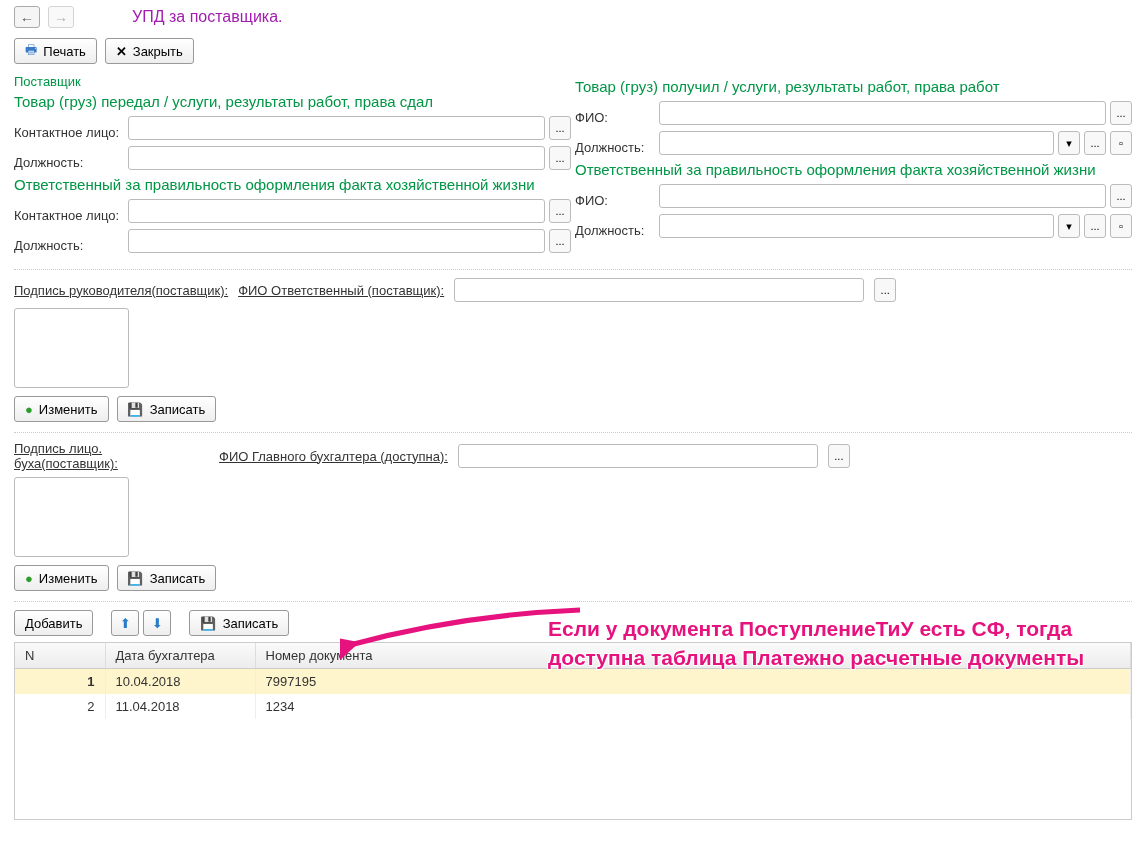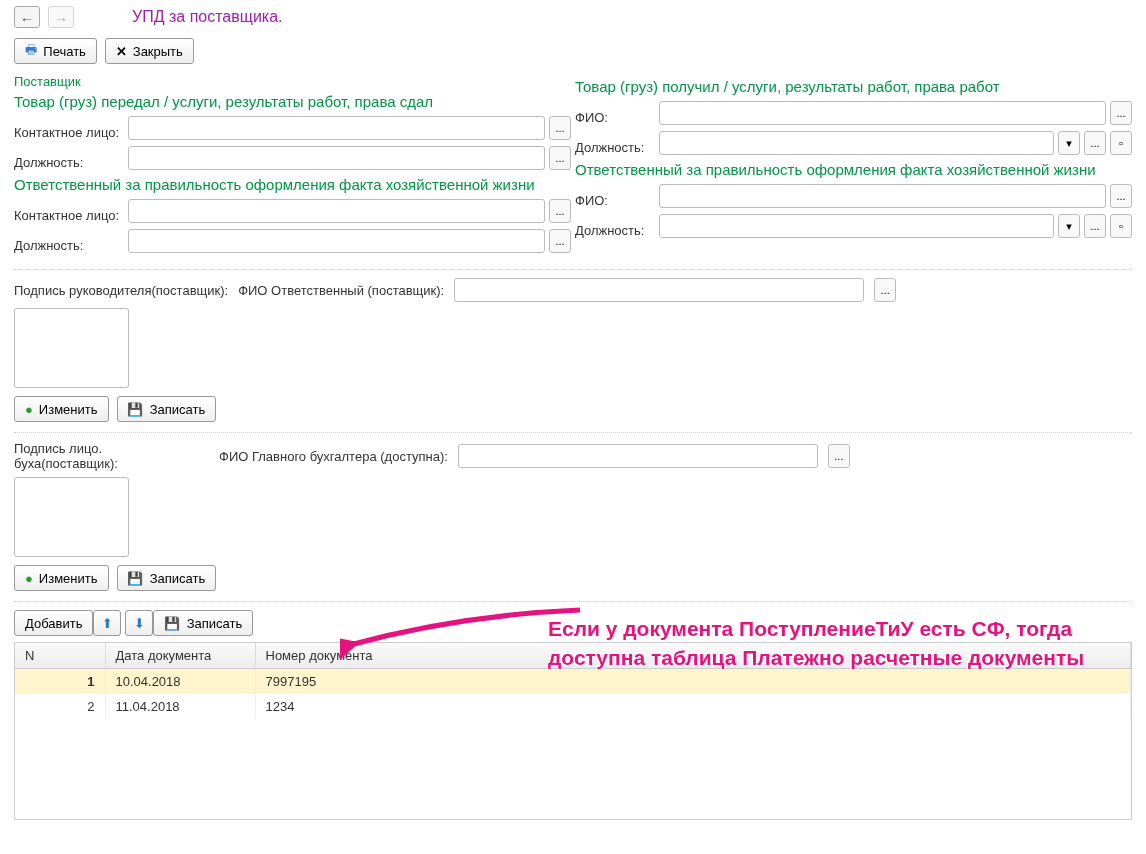--- a/index.html
+++ b/index.html
@@ -13,25 +13,25 @@
 .columns { display: flex; gap: 4px; padding: 0 14px; }
 .col { flex: 1; }
 .section-title { color: #009646; font-size: 13px; margin-bottom: 2px; }
 .sub-title { color: #009646; font-size: 15px; margin: 4px 0 6px; }
 .field-row { display: flex; align-items: flex-end; margin-bottom: 6px; gap: 4px; }
 .field-label { width: 110px; color: #333; font-size: 13px; flex-shrink: 0; }
 .field-input { flex: 1; height: 24px; border: 1px solid #bbb; border-radius: 3px; padding: 0 6px; font-size: 13px; background: #fff; }
 .field-btn { width: 22px; height: 24px; border: 1px solid #bbb; border-radius: 3px; background: #f8f8f8; cursor: pointer; display: flex; align-items: center; justify-content: center; font-size: 11px; }
 .signature-block { margin: 10px 14px 4px; border-top: 1px dotted #ccc; padding-top: 8px; }
 .sig-row { display: flex; align-items: center; gap: 10px; margin-bottom: 6px; }
-.sig-label { font-size: 13px; }
+.sig-label { font-size: 13px; text-decoration: underline; }
 .sig-box { width: 115px; height: 80px; border: 1px solid #bbb; border-radius: 3px; margin-bottom: 8px; }
 .sig-actions { display: flex; gap: 8px; }
 .docs-section { margin: 10px 14px 0; border-top: 1px dotted #ccc; padding-top: 8px; }
-.table-toolbar { display: flex; gap: 0; margin-bottom: 6px; align-items: center; }
+.table-toolbar { display: flex; gap: 18px; margin-bottom: 6px; align-items: center; }
 .table-wrap { border: 1px solid #ccc; }
 table { width: 100%; border-collapse: collapse; }
 th { background: linear-gradient(#fafafa,#ececec); text-align: left; padding: 5px 10px; font-weight: normal; font-size: 13px; border-right: 1px solid #ddd; border-bottom: 1px solid #ccc; }
 td { padding: 5px 10px; border-right: 1px solid #eee; font-size: 13px; }
 tr.selected td { background: #fff5cc; }
 tr.selected td:first-child { font-weight: bold; text-align: right; }
 td:first-child { text-align: right; width: 90px; }
 .col-n { width: 90px; }
 .col-date { width: 150px; }
 .annotation { position: absolute; top: 614px; left: 548px; width: 550px; font-size: 21px; font-weight: bold; color: #e6127d; text-shadow: -1px -1px 0 #fff, 1px -1px 0 #fff, -1px 1px 0 #fff, 1px 1px 0 #fff; line-height: 1.4; pointer-events: none; }
@@ -176,21 +176,21 @@
     <button class="btn">
       <span class="save-icon">💾</span>
       <span>Записать</span>
     </button>
   </div>
   <div class="table-wrap">
     <table>
       <thead>
         <tr>
           <th class="col-n">N</th>
-          <th class="col-date">Дата документа</th>
+          <th class="col-date">Дата бухгалтера</th>
           <th>Номер документа</th>
         </tr>
       </thead>
       <tbody>
         <tr class="selected">
           <td>1</td>
           <td>10.04.2018</td>
           <td>7997195</td>
         </tr>
         <tr>

